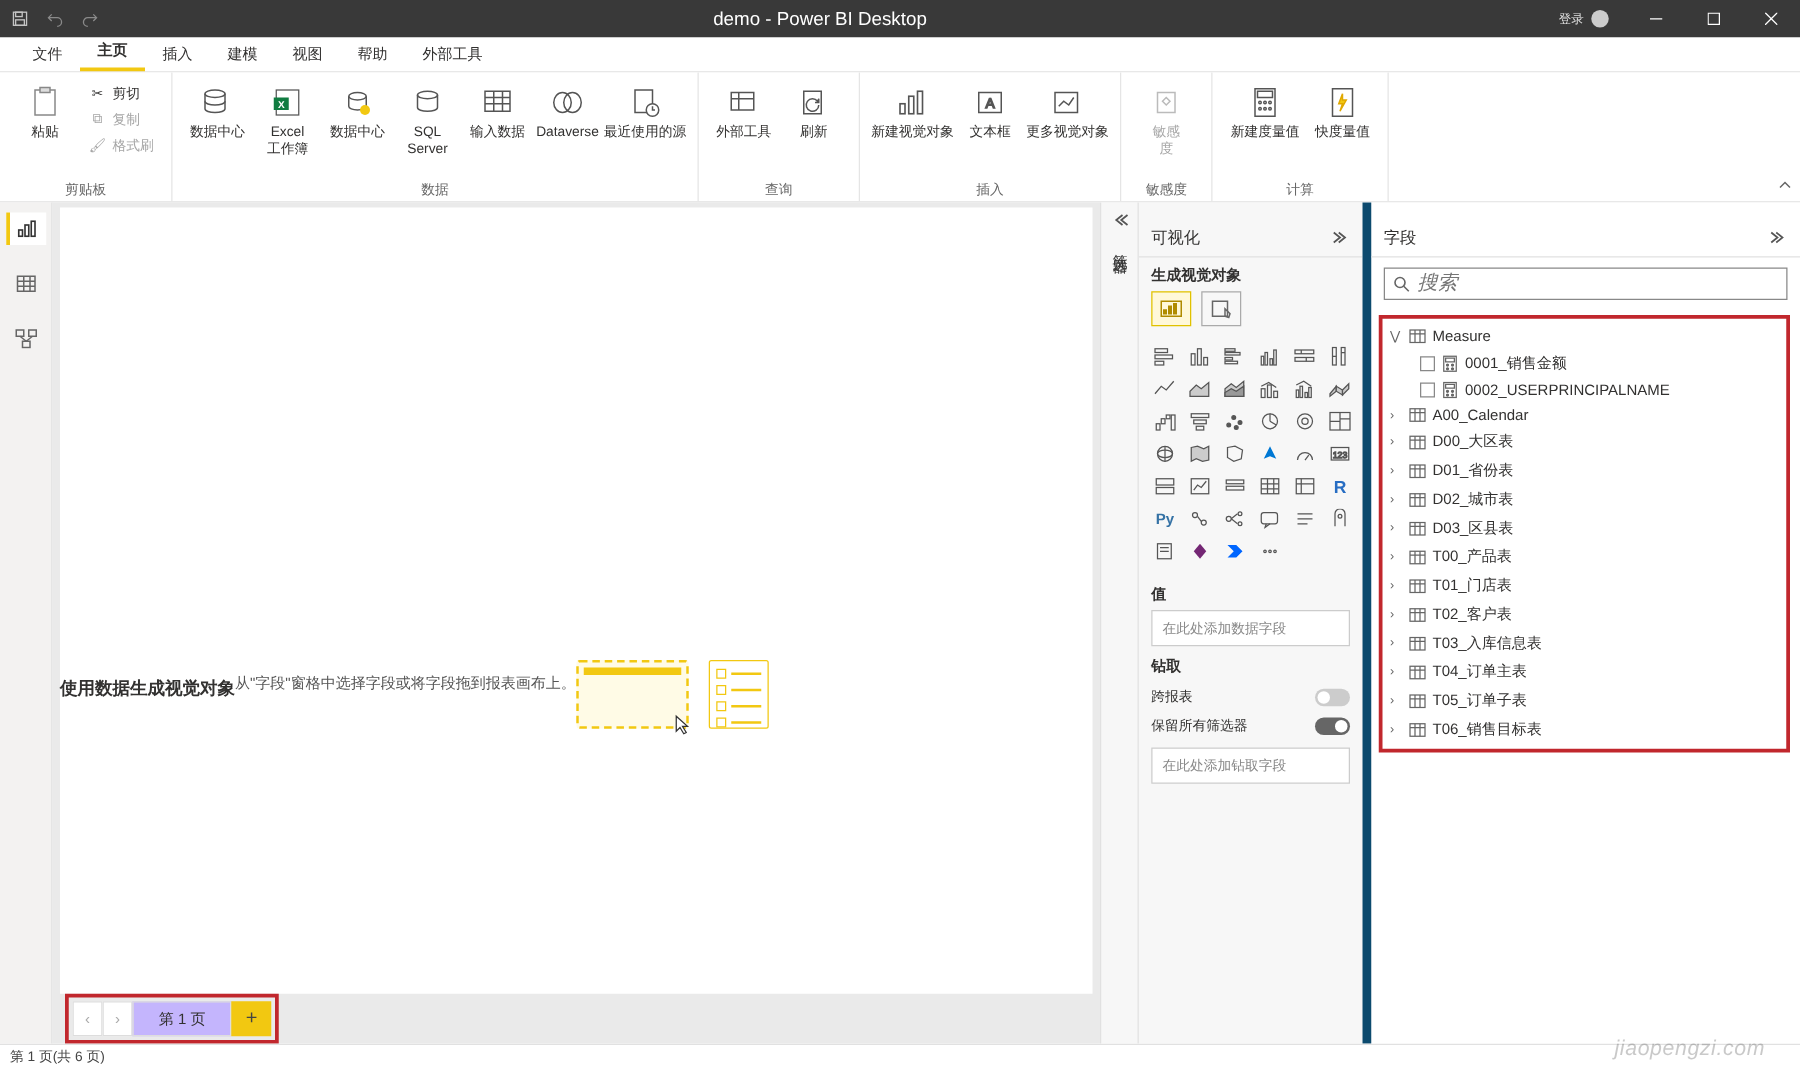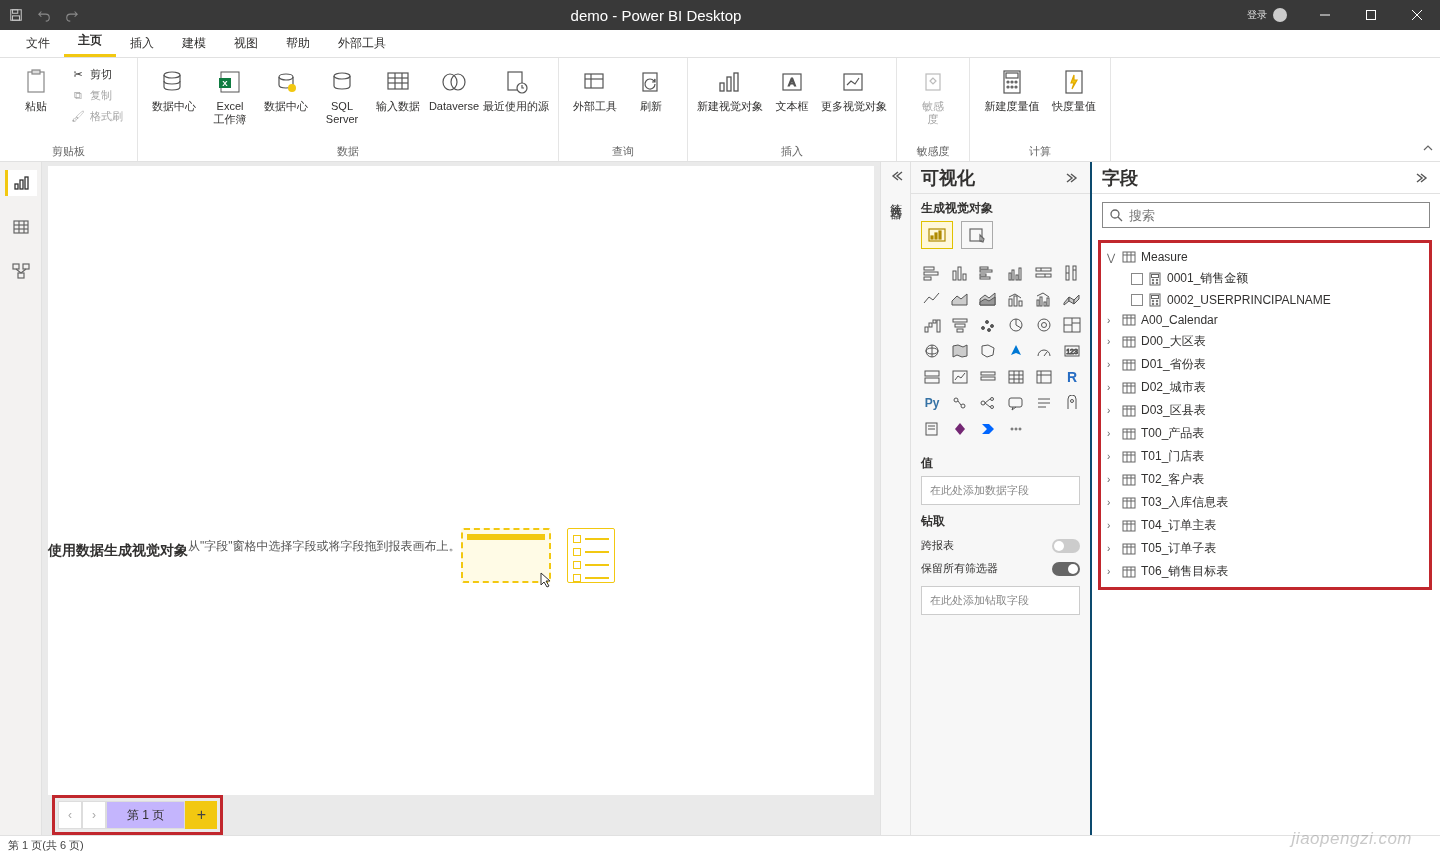--- a/index.html
+++ b/index.html
@@ -61,42 +61,42 @@
 .page-tab { height: 28px; padding: 0 20px; display: flex; align-items: center; border: 1px solid #ddd; background: #c4b5fd; font-size: 12px; }
 .page-add { width: 32px; height: 28px; background: #f2c811; display: flex; align-items: center; justify-content: center; font-size: 16px; color: #444; }
 
 
 .filter-rail { width: 30px; border-left: 1px solid #e1e1e1; background: #f7f7f7; display: flex; flex-direction: column; align-items: center; padding-top: 8px; }
 .filter-rail .expand { margin-bottom: 8px; }
 .filter-rail .vtext { writing-mode: vertical-rl; font-size: 12px; color: #333; letter-spacing: 2px; padding-top: 4px; }
 
 
 .viz-pane { width: 180px; border-left: 1px solid #e1e1e1; background: #f7f7f7; display: flex; flex-direction: column; }
-.pane-header { height: 32px; display: flex; align-items: center; justify-content: space-between; padding: 0 10px; border-bottom: 1px solid #e1e1e1; font-weight: 700; font-size: 18px; }
+.pane-header { height: 32px; display: flex; align-items: center; justify-content: space-between; padding: 0 10px; border-bottom: 1px solid #e1e1e1; font-weight: 400; font-size: 13px; margin-top: 12px; }
 .pane-subheader { padding: 6px 10px 4px; font-size: 12px; font-weight: 600; }
 .viz-mode { display: flex; gap: 8px; padding: 0 10px 8px; }
 .viz-mode-btn { width: 32px; height: 28px; border: 1px solid #aaa; display: flex; align-items: center; justify-content: center; cursor: pointer; }
 .viz-mode-btn.active { background: #fff8d9; border-color: #e0c100; }
 .viz-grid { display: grid; grid-template-columns: repeat(6, 26px); gap: 2px; padding: 4px 8px; }
 .viz-icon { width: 26px; height: 24px; display: flex; align-items: center; justify-content: center; cursor: pointer; color: #555; }
 .viz-icon svg { width: 18px; height: 16px; }
 
 .viz-section-label { padding: 10px 10px 4px; font-size: 12px; font-weight: 600; }
 .viz-drop { margin: 0 10px; padding: 6px 8px; border: 1px solid #ccc; background: #fff; color: #888; font-size: 11px; }
 .drill-section { padding: 8px 10px 0; }
 .drill-row { display: flex; align-items: center; justify-content: space-between; font-size: 11px; padding: 4px 0; }
 .toggle { width: 28px; height: 14px; background: #ccc; border-radius: 7px; position: relative; }
 .toggle::after { content: ""; position: absolute; width: 10px; height: 10px; background: #fff; border-radius: 50%; top: 2px; left: 2px; }
 .toggle.on { background: #666; }
 .toggle.on::after { left: auto; right: 2px; }
 
 
-.fields-pane { width: 350px; border-left: 2px solid #0c4a6e; background: #fff; display: flex; flex-direction: column; }
+.fields-pane { width: 350px; border-left: 7px solid #0c4a6e; background: #fff; display: flex; flex-direction: column; }
 .search-box { margin: 8px 10px; border: 1px solid #888; height: 26px; display: flex; align-items: center; padding: 0 6px; gap: 6px; }
-.search-box input { border: none; outline: none; flex: 1; font-size: 13px; }
+.search-box input { border: none; outline: none; flex: 1; font-size: 16px; font-style: italic; }
 .fields-list-wrap { border: 3px solid #c1272d; margin: 4px 8px 4px 6px; padding: 4px 2px; flex-shrink: 0; }
 .field-item { display: flex; align-items: center; gap: 5px; padding: 3px 4px; font-size: 12px; cursor: pointer; }
 .field-item .chev { width: 10px; color: #666; font-size: 10px; }
 .field-item .ticon { width: 14px; height: 14px; display: flex; align-items: center; justify-content: center; }
 .field-item.child { padding-left: 28px; }
 .field-item .chk { width: 12px; height: 12px; border: 1px solid #888; }
 
 
 .statusbar { position: absolute; bottom: 0; left: 0; right: 0; height: 20px; background: #fff; border-top: 1px solid #e1e1e1; display: flex; align-items: center; padding-left: 8px; font-size: 11px; color: #444; }
 .watermark { position: absolute; right: 28px; bottom: 6px; font-size: 17px; color: rgba(100,100,100,0.35); font-style: italic; letter-spacing: 0.5px; pointer-events: none; }

